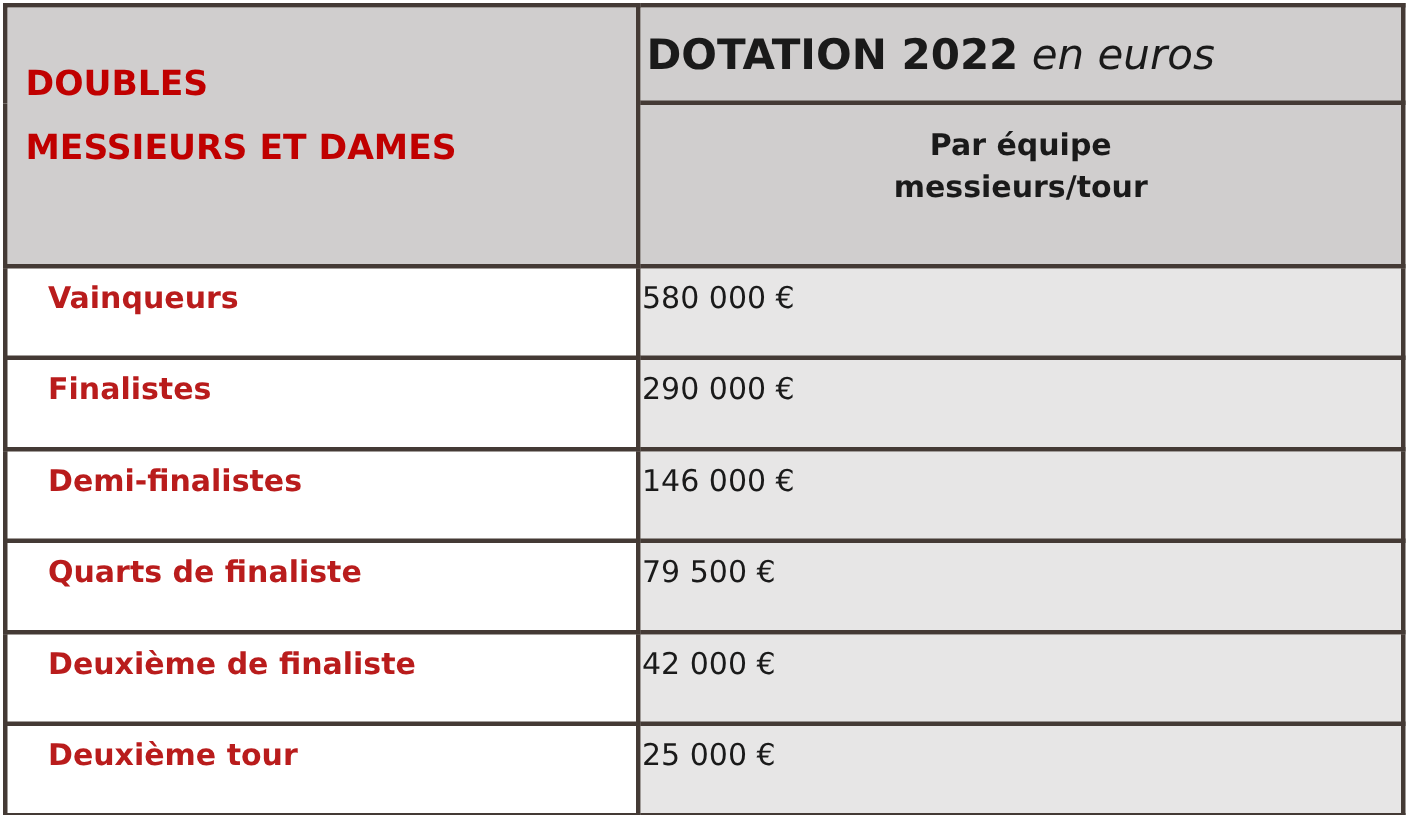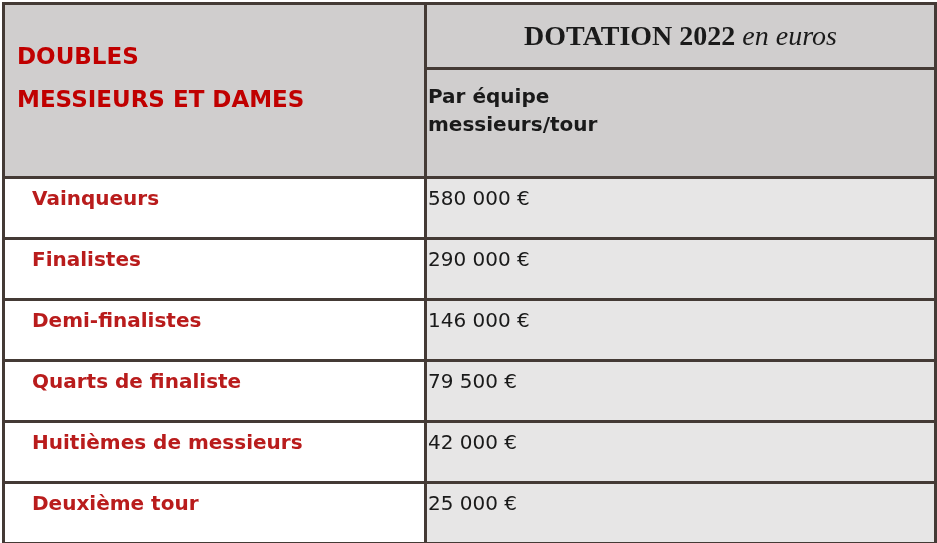--- a/index.html
+++ b/index.html
@@ -34,35 +34,34 @@
     font-weight: bold;
     font-size: 23px;
     vertical-align: top;
     padding: 30px 6px 0 12px;
     line-height: 43px;
   }
   
   td.hdr-title {
     background: #d0cece;
     height: 62px;
-    text-align: center;
+    text-align: left;
     vertical-align: middle;
     font-size: 28px;
     color: #1a1a1a;
     padding: 0 4px;
-    font-family: Liberation Serif, serif;
   }
   td.hdr-title .title-main { font-weight: bold; }
   td.hdr-title .title-suffix { font-style: italic; font-weight: normal; }
 
   
   td.hdr-sub {
     background: #d0cece;
     height: 93px;
-    text-align: left;
+    text-align: center;
     vertical-align: top;
     font-weight: bold;
     font-size: 20px;
     color: #1a1a1a;
     padding-top: 12px;
     line-height: 28px;
   }
 
   
   td.round-label {
@@ -122,21 +121,21 @@
       </tr>
       <tr>
         <td class="round-label">Demi-finalistes</td>
         <td class="prize-value">146 000 €</td>
       </tr>
       <tr>
         <td class="round-label">Quarts de finaliste</td>
         <td class="prize-value">79 500 €</td>
       </tr>
       <tr>
-        <td class="round-label">Huitièmes de messieurs</td>
+        <td class="round-label">Deuxième de finaliste</td>
         <td class="prize-value">42 000 €</td>
       </tr>
       <tr>
         <td class="round-label">Deuxième tour</td>
         <td class="prize-value">25 000 €</td>
       </tr>
 
     </tbody>
   </table>
 </div>

